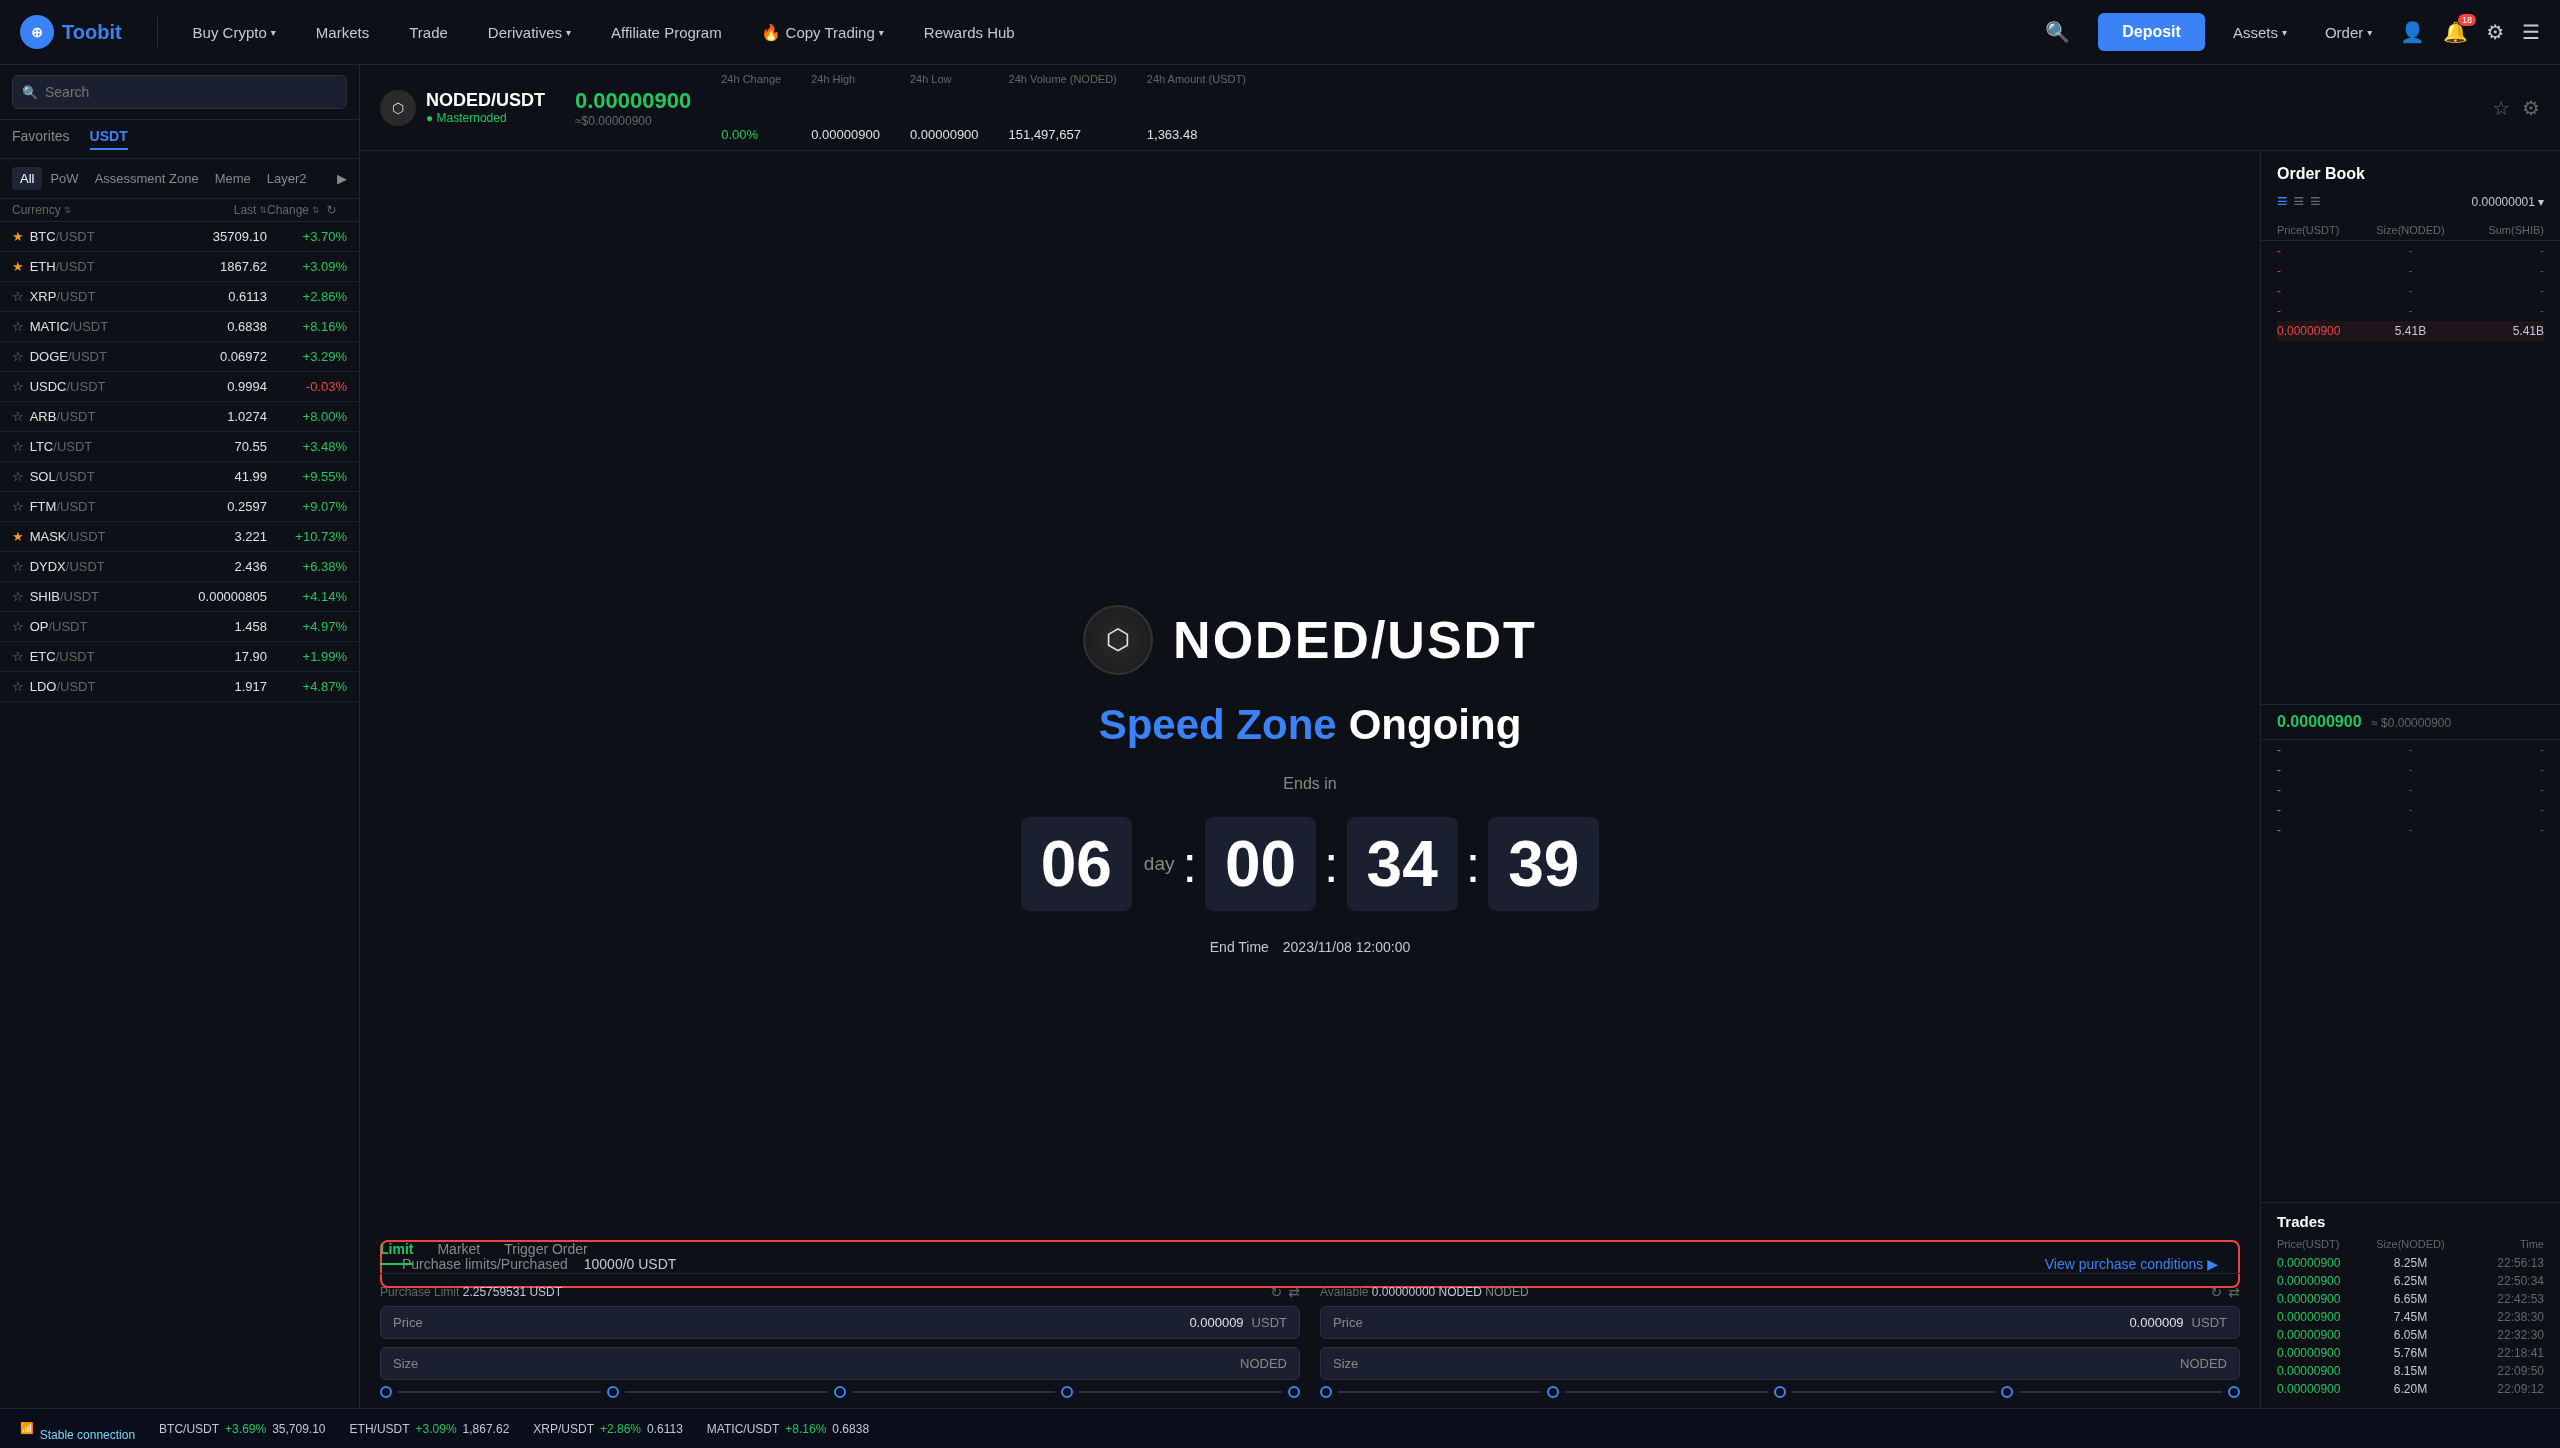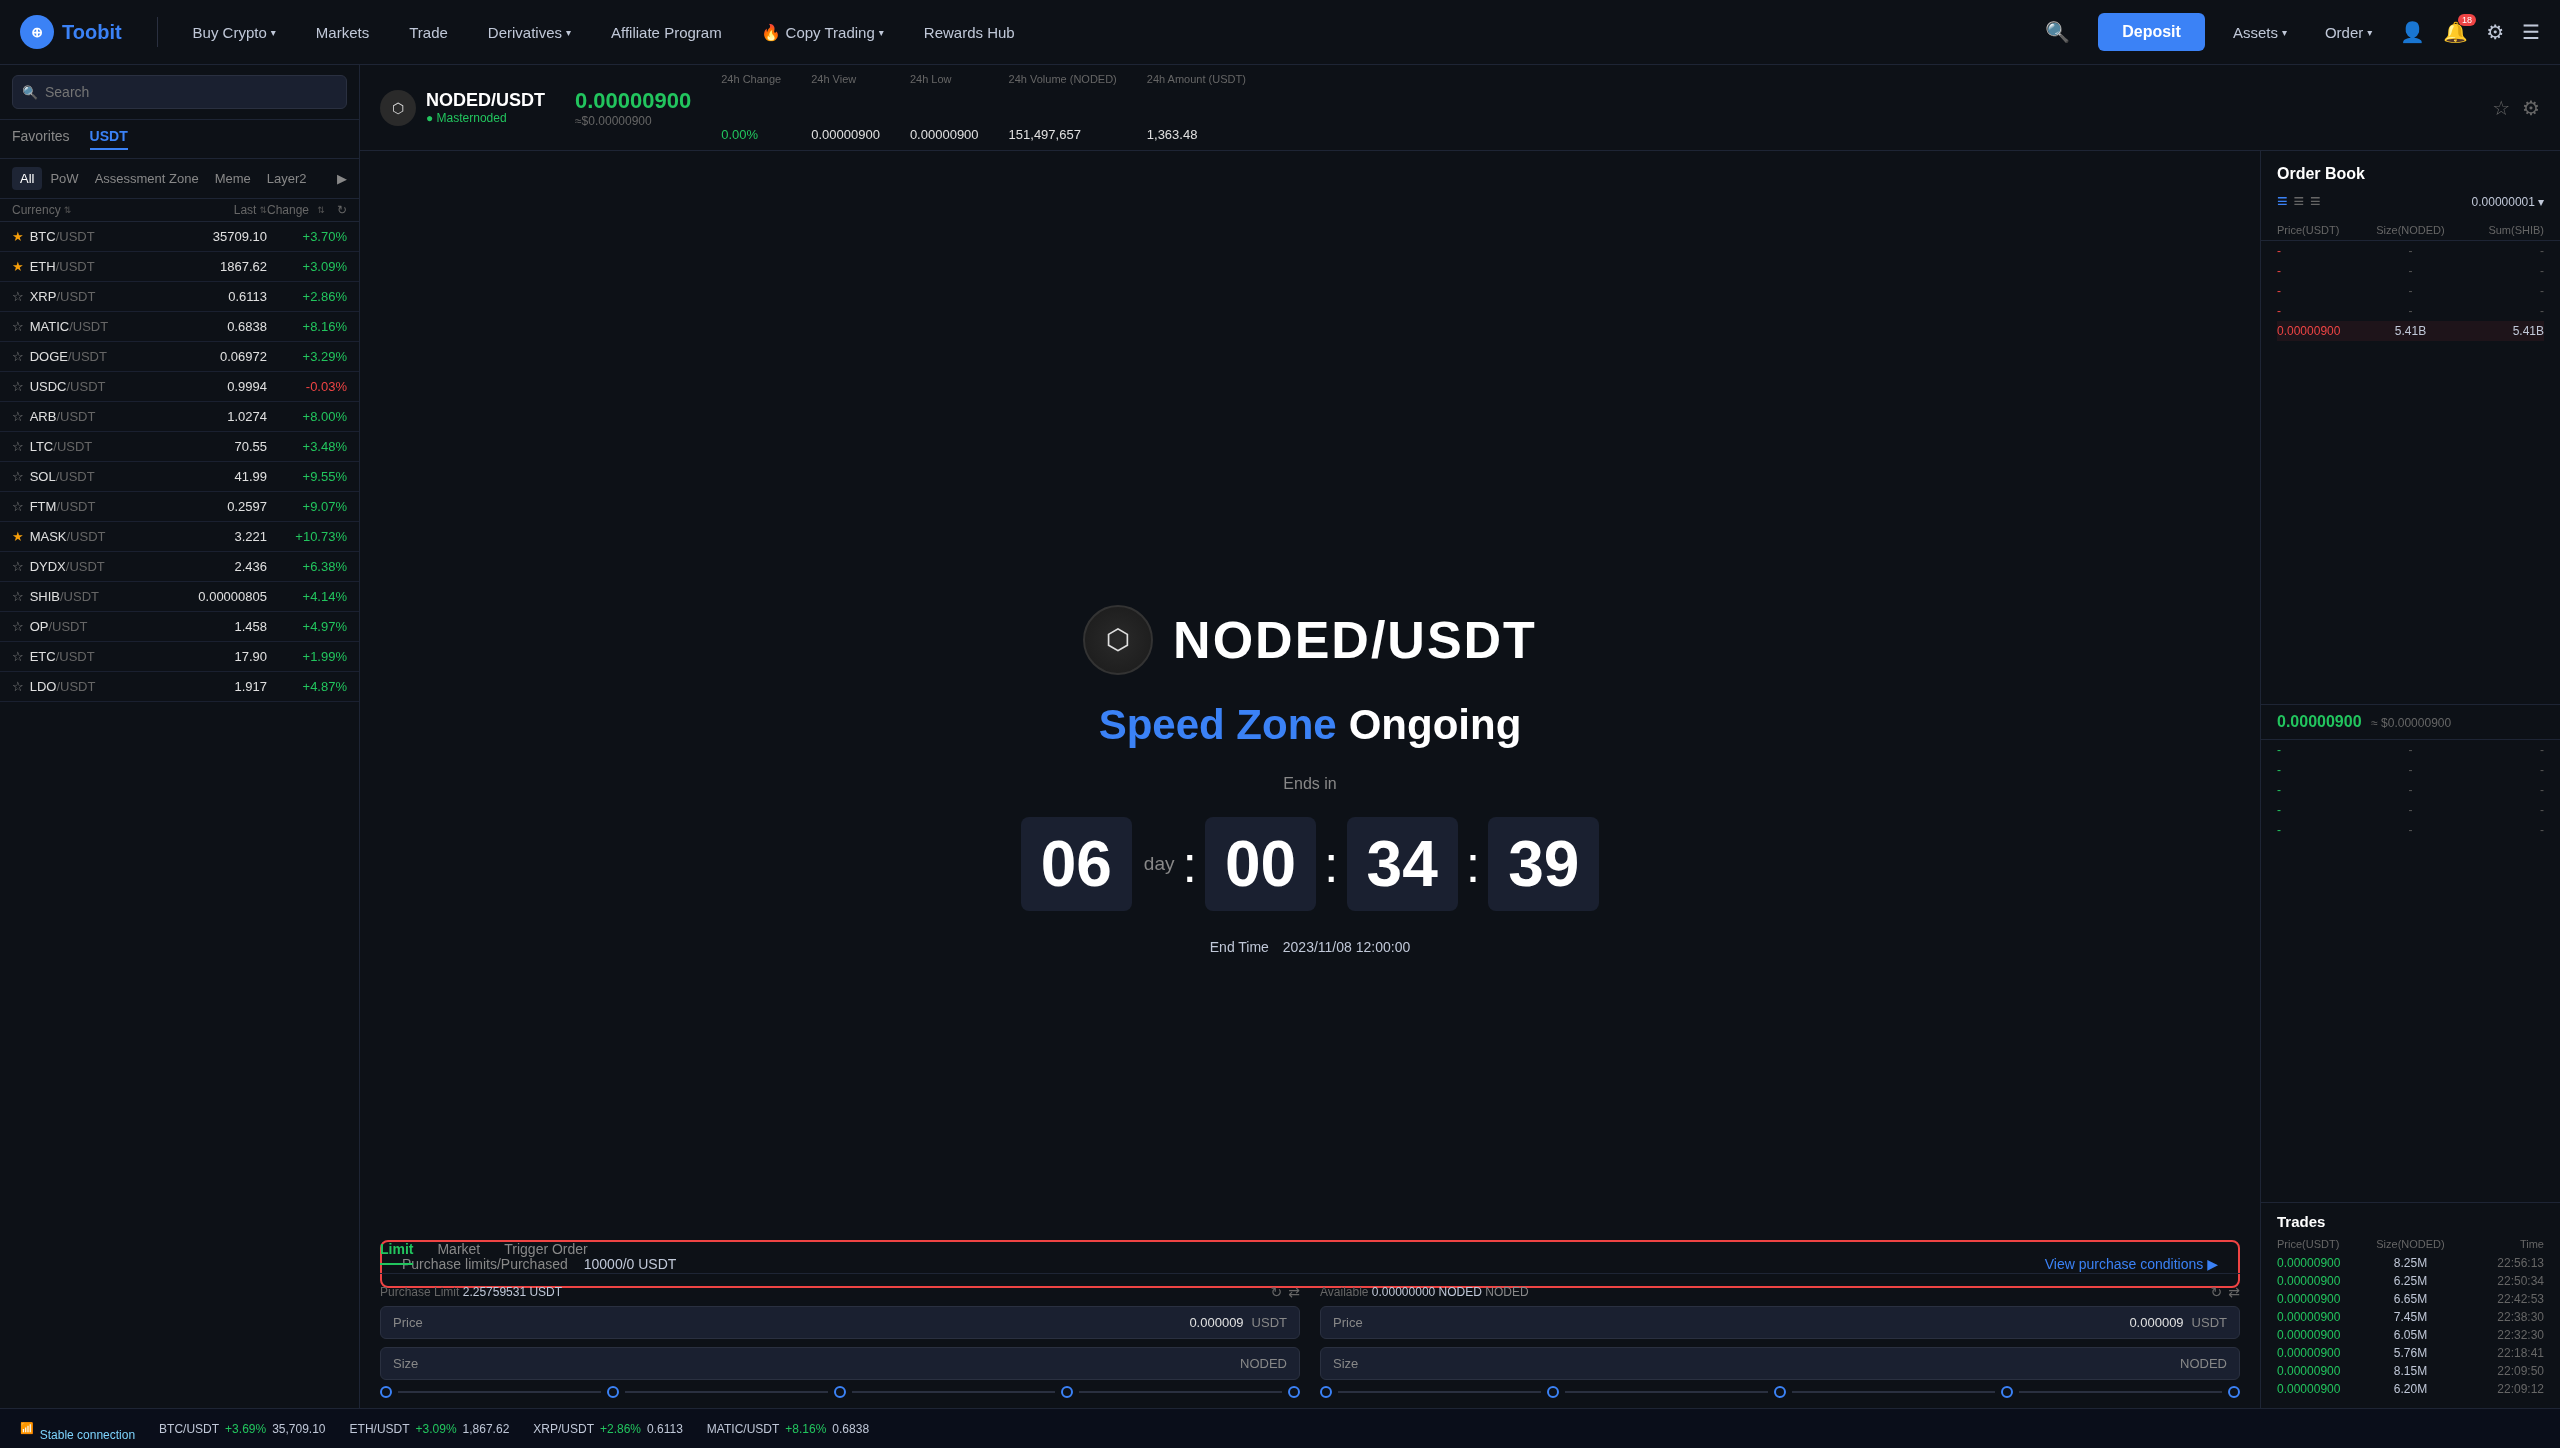--- a/index.html
+++ b/index.html
@@ -31,21 +31,21 @@
     .tabs-row { display: flex; gap: 20px; padding: 8px 12px; border-bottom: 1px solid #1e2535; }
     .tab { color: #888; font-size: 14px; cursor: pointer; padding-bottom: 4px; }
     .tab.active { color: #3b82f6; border-bottom: 2px solid #3b82f6; font-weight: 600; }
     .filter-row { display: flex; padding: 8px 12px; border-bottom: 1px solid #1e2535; overflow-x: auto; align-items: center; }
     .filter-btn { background: transparent; border: none; color: #888; font-size: 13px; cursor: pointer; padding: 4px 8px; border-radius: 4px; white-space: nowrap; }
     .filter-btn.active { color: #fff; background: #1e2535; }
     .filter-more { color: #888; font-size: 13px; cursor: pointer; margin-left: auto; white-space: nowrap; }
     .col-headers { display: flex; padding: 4px 12px; color: #666; font-size: 12px; border-bottom: 1px solid #1e2535; }
     .col-currency { flex: 1; display: flex; align-items: center; gap: 3px; cursor: pointer; }
     .col-last { width: 100px; text-align: right; display: flex; align-items: center; justify-content: flex-end; gap: 3px; cursor: pointer; }
-    .col-change { width: 80px; text-align: right; display: flex; align-items: center; justify-content: space-between; gap: 3px; cursor: pointer; }
+    .col-change { width: 80px; text-align: right; display: flex; align-items: center; justify-content: flex-start; gap: 3px; cursor: pointer; }
     .sort-icon { font-size: 9px; color: #555; }
     .coin-list { flex: 1; overflow-y: auto; }
     .coin-row { display: flex; align-items: center; padding: 7px 12px; cursor: pointer; border-bottom: 1px solid #1a2030; }
     .star { color: #888; font-size: 13px; margin-right: 6px; }
     .star.filled { color: #f59e0b; }
     .coin-name { flex: 1; font-size: 13px; }
     .coin-base { color: #e0e0e0; font-weight: 500; }
     .coin-quote { color: #666; }
     .coin-last { width: 100px; text-align: right; font-size: 13px; color: #e0e0e0; }
     .coin-change { width: 80px; text-align: right; font-size: 13px; }
@@ -398,21 +398,21 @@
       </div>
       <div>
         <div class="ticker-price">0.00000900</div>
         <div class="ticker-usd">≈$0.00000900</div>
       </div>
       <div class="ticker-stat">
         <div class="ticker-stat-label">24h Change</div>
         <div class="ticker-stat-value pos">0.00%</div>
       </div>
       <div class="ticker-stat">
-        <div class="ticker-stat-label">24h View</div>
+        <div class="ticker-stat-label">24h High</div>
         <div class="ticker-stat-value">0.00000900</div>
       </div>
       <div class="ticker-stat">
         <div class="ticker-stat-label">24h Low</div>
         <div class="ticker-stat-value">0.00000900</div>
       </div>
       <div class="ticker-stat">
         <div class="ticker-stat-label">24h Volume (NODED)</div>
         <div class="ticker-stat-value">151,497,657</div>
       </div>

